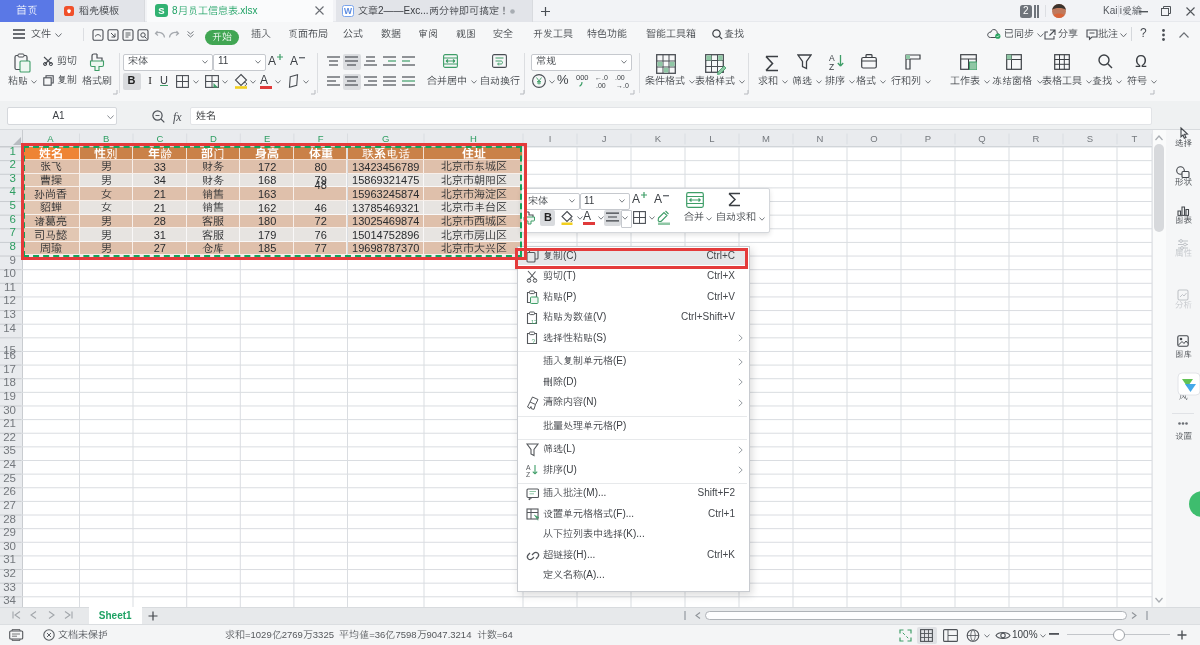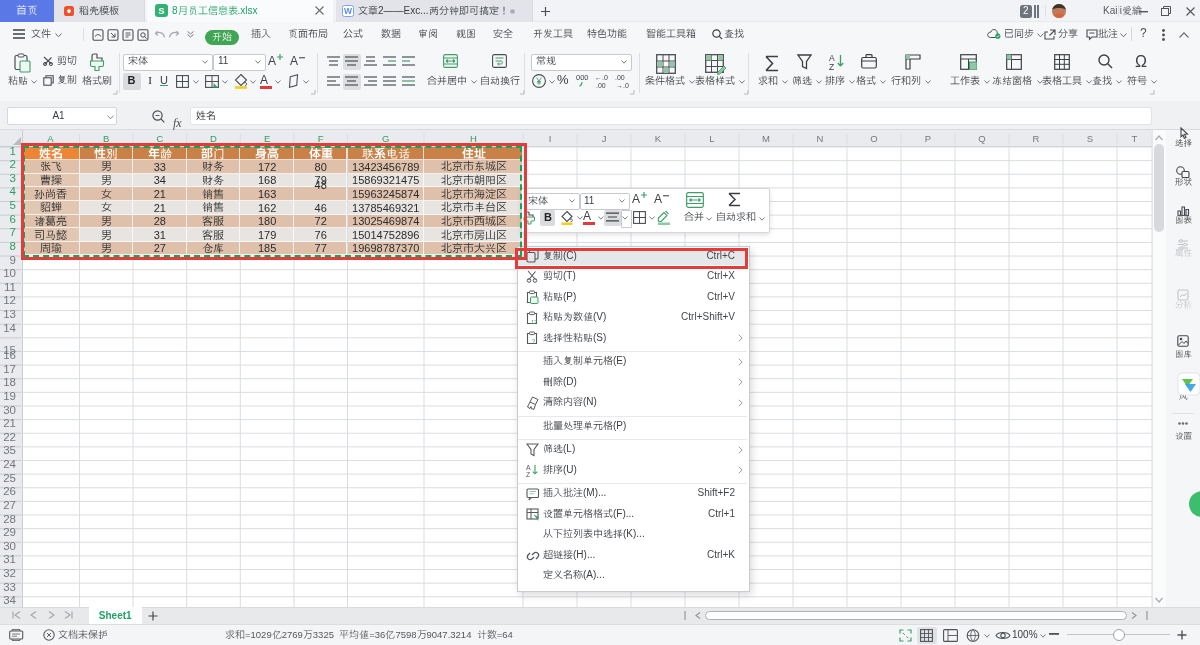--- a/index.html
+++ b/index.html
@@ -817,21 +817,21 @@
 <div style="position:absolute;left:6.5px;top:107.0px;width:110.0px;height:18.0px;background:#fff;border:1px solid #d5d8dc;border-radius:2px;box-sizing:border-box"></div>
 <div class="r" style="left:6.5px;top:111.0px;width:104.0px;justify-content:center;"><span style="font:10px 'Liberation Sans',sans-serif;line-height:10px;color:#3c4045">A1</span></div>
 <svg style="position:absolute;left:107.0px;top:114.5px;overflow:visible;" width="7" height="5" viewBox="0 0 7 5">
     <path d="M0.5 0.5 L3.5 3.8 L6.5 0.5" fill="none" stroke="#8a8e94"></path>
   </svg>
 <svg style="position:absolute;left:151.5px;top:109.5px;overflow:visible;" width="13" height="13" viewBox="0 0 13 13">
     <circle cx="5.5" cy="5.5" r="4.6" fill="none" stroke="#4a4e54" stroke-width="1.2"></circle>
     <path d="M8.9 8.9 L12.3 12.3" stroke="#4a4e54" stroke-width="1.2"></path>
     <path d="M3.5 5.5 H7.5" stroke="#4a4e54" stroke-width="0.9"></path>
   </svg>
-<div class="r" style="left:173.0px;top:117px;"><span style="font:12px 'Liberation Serif',serif;line-height:12px;color:#4a4e54"><i>fx</i></span></div>
+<div class="r" style="left:173.0px;top:111px;"><span style="font:12px 'Liberation Serif',serif;line-height:12px;color:#4a4e54"><i>fx</i></span></div>
 <div style="position:absolute;left:190.0px;top:107.0px;width:962.0px;height:18.0px;background:#fff;border:1px solid #e2e4e7;border-radius:2px;box-sizing:border-box"></div>
 <div class="r" style="left:196.0px;top:110.5px;"><svg class="hz" style="width:20.00px;height:10px" viewBox="0 0 2000 1000" fill="#26282b">
       <use href="#g93" x="0"></use>
       <use href="#g94" x="1000"></use>
     </svg></div>
 <div style="position:absolute;left:0.0px;top:130.0px;width:1152.0px;height:477.0px;background:#ffffff"></div>
 <div style="position:absolute;left:0.0px;top:130.0px;width:1152.0px;height:16.5px;background:#e9ebee"></div>
 <div style="position:absolute;left:0.0px;top:130.0px;width:21.5px;height:477.0px;background:#e9ebee"></div>
 <svg style="position:absolute;left:13.0px;top:137.0px;overflow:visible;" width="8" height="8" viewBox="0 0 8 8">
     <path d="M8 0 L8 8 L0 8 Z" fill="#b8bcc1"></path>

